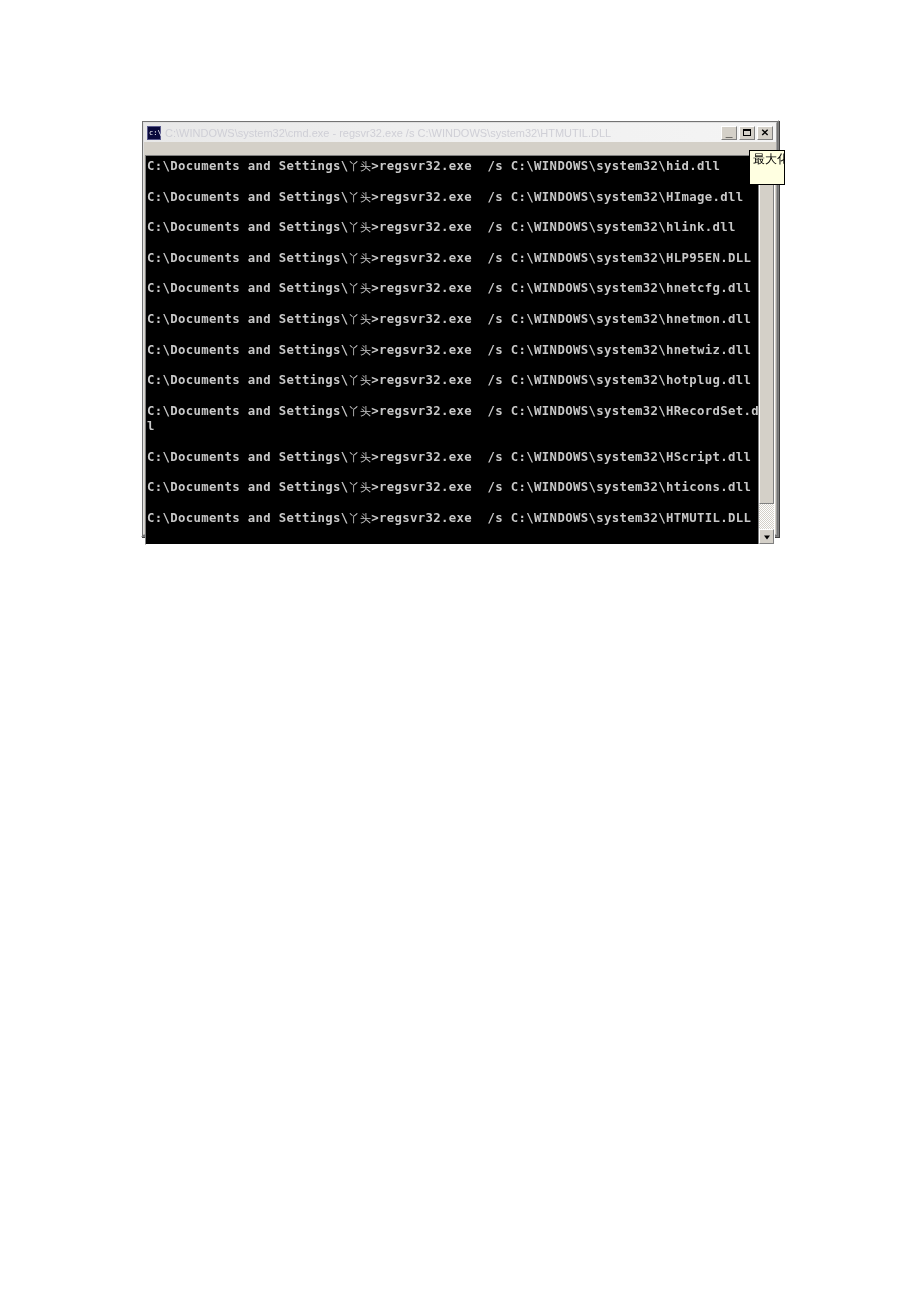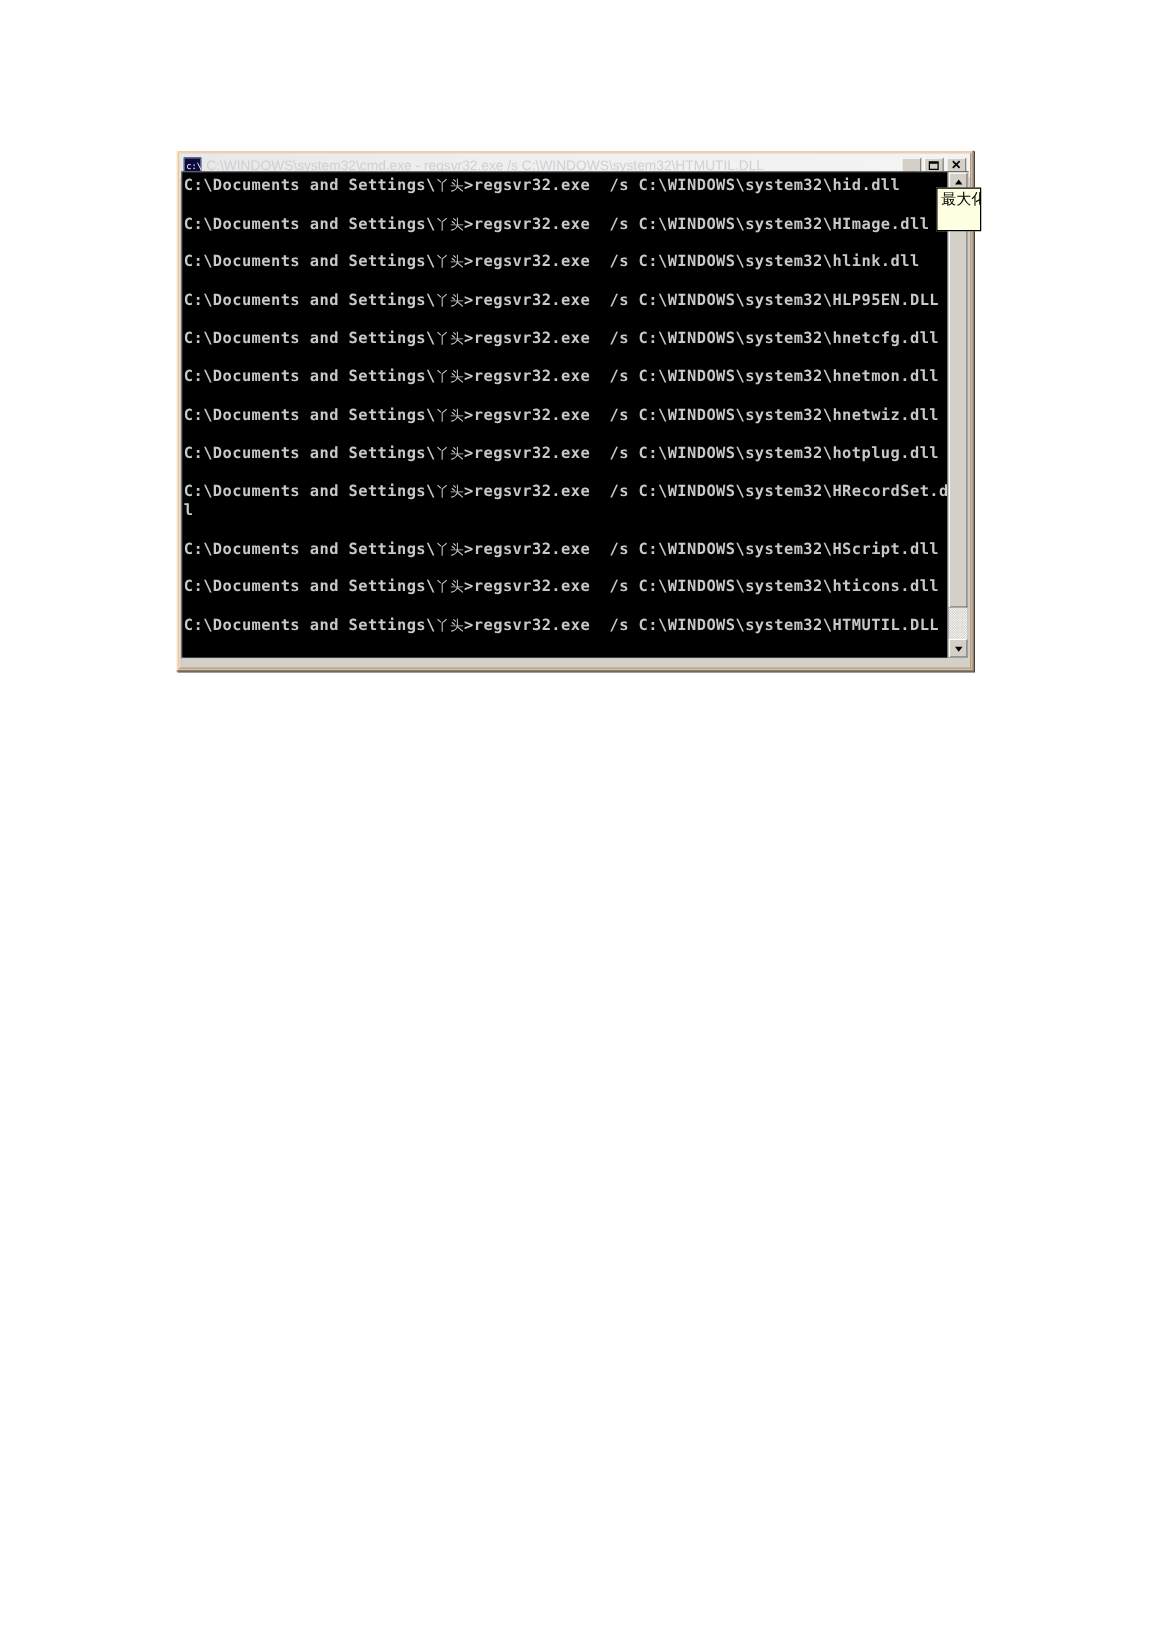--- a/index.html
+++ b/index.html
@@ -15,21 +15,21 @@
     overflow: hidden;
   }
 
   
   #console-window {
     position: absolute;
     left: 141px;
     top: 120px;
     width: 638px;
     height: 417px;
-    background: #fdba74;
+    background: #737373;
     border-top: 1px solid #ffffff;
     border-left: 1px solid #ffffff;
     border-right: 1px solid #808080;
     border-bottom: 1px solid #808080;
     box-sizing: border-box;
     box-shadow: 1px 1px 0 0 #404040;
   }
   #console-inner-frame {
     position: absolute;
     left: 1px; top: 1px; right: 1px; bottom: 1px;
@@ -122,21 +122,21 @@
     border: 1px solid #000000;
     border-top-width: 2px;
     box-sizing: border-box;
   }
   #btn-close { margin-right: 2px; }
 
   
   #console-client {
     position: absolute;
     left: 3px;
-    top: 16px;
+    top: 34px;
     width: 630px;
     height: 390px;
     background: #000000;
     border-top: 1px solid #808080;
     border-left: 1px solid #808080;
     border-right: 1px solid #ffffff;
     border-bottom: 1px solid #ffffff;
     box-sizing: border-box;
     display: flex;
   }

